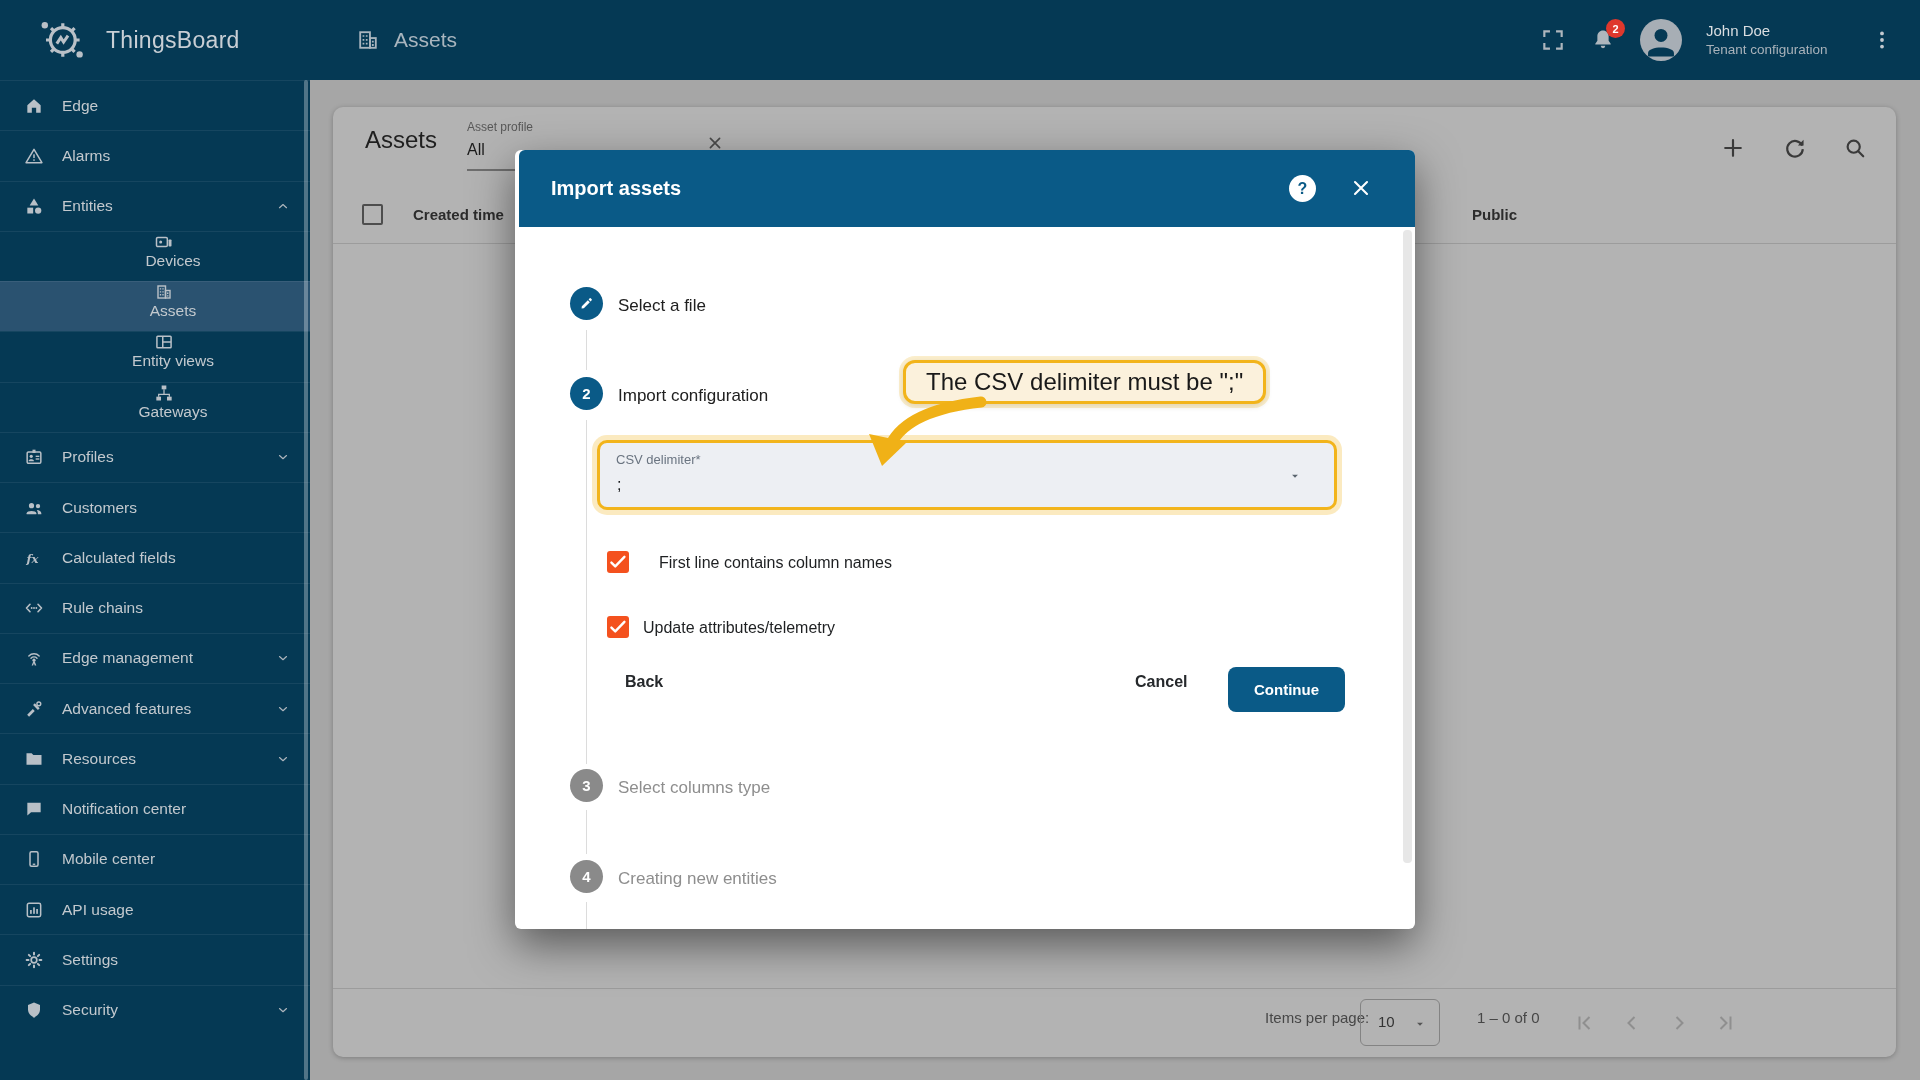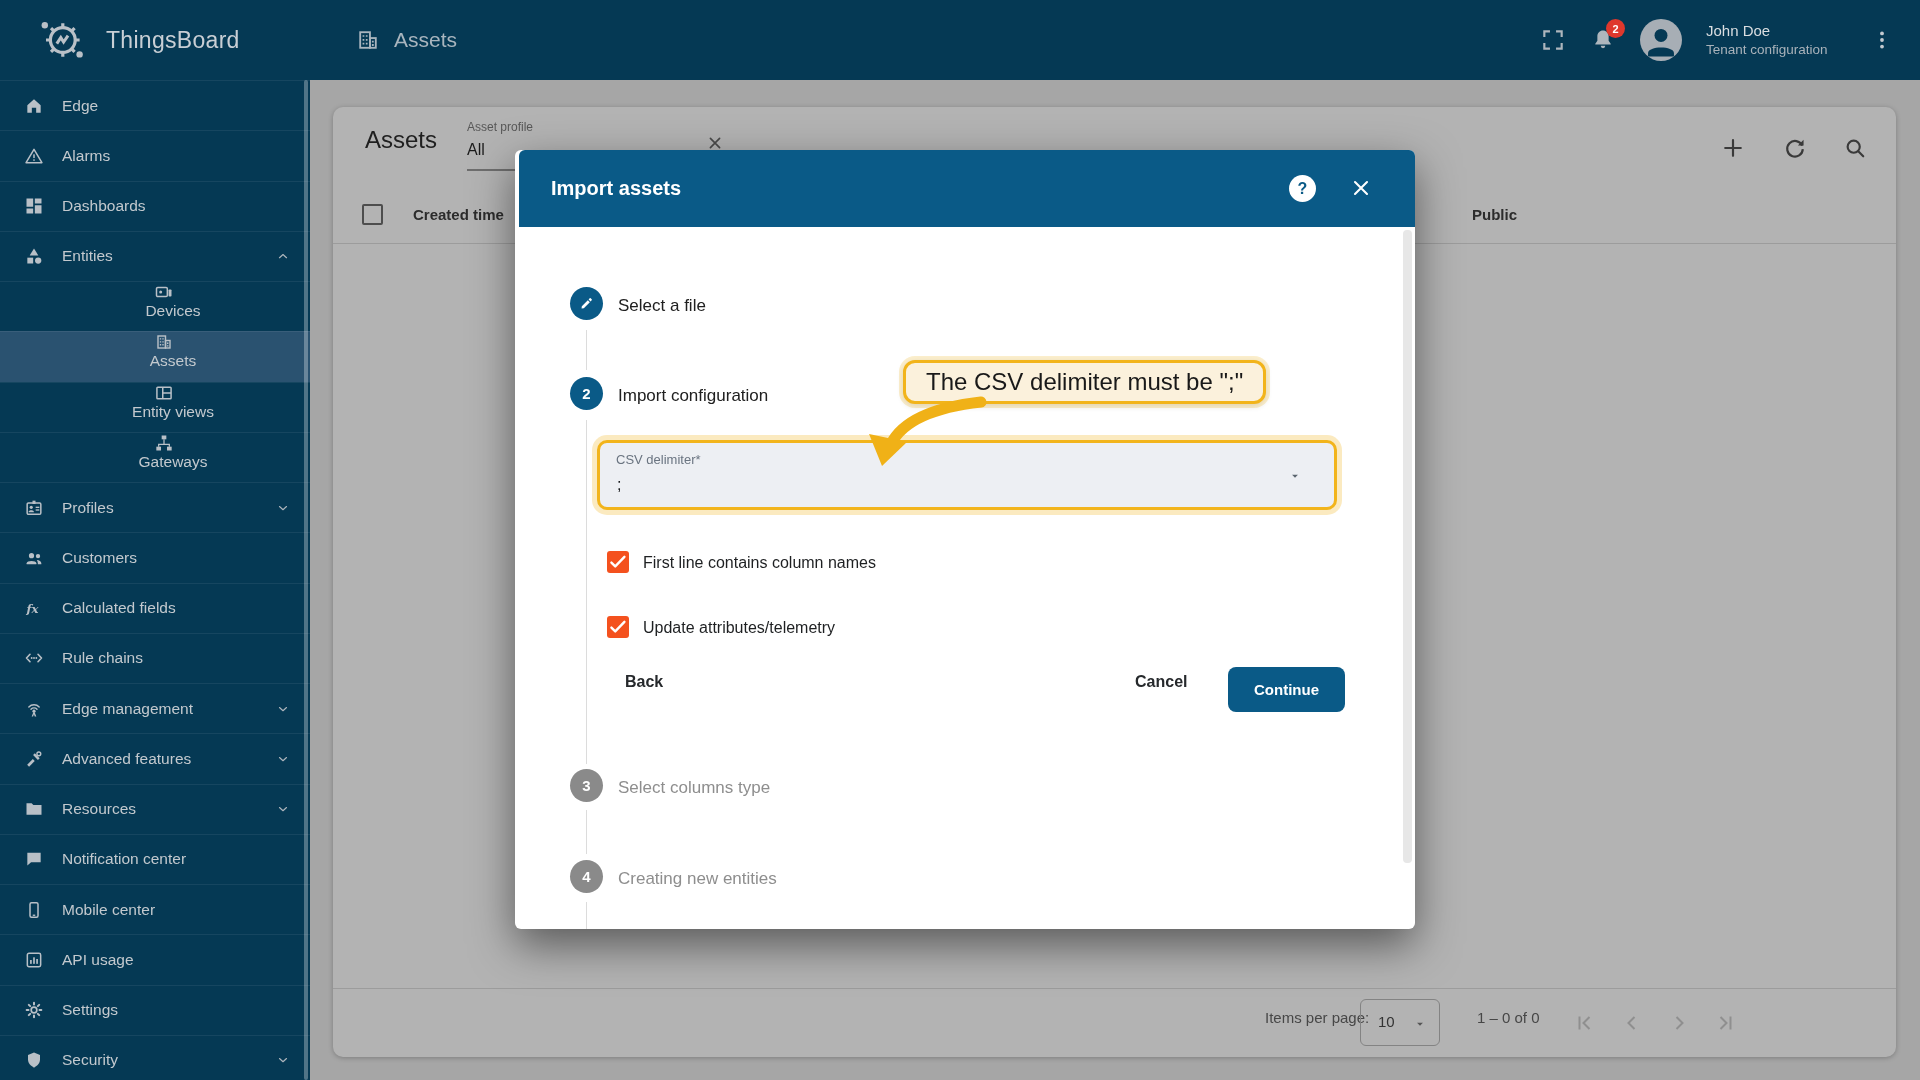--- a/index.html
+++ b/index.html
@@ -84,21 +84,21 @@
   .c1{top:180px;height:40px;} .c2{top:270px;height:344px;} .c3{top:660px;height:44px;} .c4{top:752px;height:27px;}
   .csv-field{position:absolute;left:82px;top:290px;width:740px;height:70px;box-sizing:border-box;background:#EDEFF3;
     border:3px solid #F2B41B;border-radius:10px;box-shadow:0 0 0 5px rgba(242,180,27,.28);cursor:pointer;}
   .csv-label{position:absolute;left:16px;top:9px;font-size:13px;color:#6A7480;}
   .csv-value{position:absolute;left:17px;top:33px;font-size:16px;color:#17191C;}
   .csv-caret{position:absolute;right:32px;top:26px;width:14px;height:14px;color:#5A646E;}
   .chk{position:absolute;left:92px;width:22px;height:22px;border-radius:3px;background:#F4511E;cursor:pointer;}
   .chk svg{width:22px;height:22px;}
   .k1{top:401px;} .k2{top:466px;}
   .chk-label{position:absolute;left:128px;font-size:16px;color:#1E2022;}
-  .kl1{top:404px;} .kl2{top:469px;}
+  .kl1{top:404px;margin-left:16px;} .kl2{top:469px;}
   .btn-text{position:absolute;top:523px;font-size:16px;font-weight:600;color:#26292C;cursor:pointer;}
   .btn-back{left:110px;} .btn-cancel{left:620px;}
   .btn-continue{position:absolute;left:713px;top:517px;width:117px;height:45px;background:#0A5A87;border-radius:8px;
     color:#fff;font-size:15px;font-weight:600;display:flex;align-items:center;justify-content:center;cursor:pointer;}
 
   
   .callout{position:absolute;left:903px;top:360px;height:44px;box-sizing:border-box;padding:0 20px;
     background:#FBF1DC;border:3px solid #F2B41B;border-radius:12px;box-shadow:0 0 0 4px rgba(242,180,27,.22),0 2px 6px rgba(0,0,0,.15);
     display:flex;align-items:center;font-size:24px;color:#191919;z-index:7;white-space:nowrap;}
   .callout-arrow{position:absolute;left:853px;top:392px;z-index:7;}
@@ -184,29 +184,20 @@
               <rect fill="currentColor" x="11.1" y="10" width="1.8" height="4.5"></rect>
               <rect fill="currentColor" x="11.1" y="16" width="1.8" height="1.8"></rect>
             </svg>
           </span>
     <span class="nav-label">Alarms</span>
 
   </div>
         <div class="nav-item">
     <span class="nav-ic">
             <svg viewBox="0 0 24 24">
-              <path fill="currentColor" d="M3 3h8v10H3zM13 3h8v6h-8zM13 11h8v10h-8zM3 15h8v6H3z"></path>
-            </svg>
-          </span>
-    <span class="nav-label">Dashboards</span>
-
-  </div>
-        <div class="nav-item">
-    <span class="nav-ic">
-            <svg viewBox="0 0 24 24">
               <path fill="currentColor" d="M12 3l5.2 8.4H6.8z"></path>
               <rect fill="currentColor" x="4" y="14" width="7" height="7"></rect>
               <circle fill="currentColor" cx="17" cy="17.5" r="3.8"></circle>
             </svg>
           </span>
     <span class="nav-label">Entities</span>
     <span class="nav-chev">
             <svg viewBox="0 0 24 24">
               <path fill="none" stroke="currentColor" stroke-width="2" stroke-linecap="round" stroke-linejoin="round" d="M6 15l6-5.5 6 5.5"></path>
             </svg>

